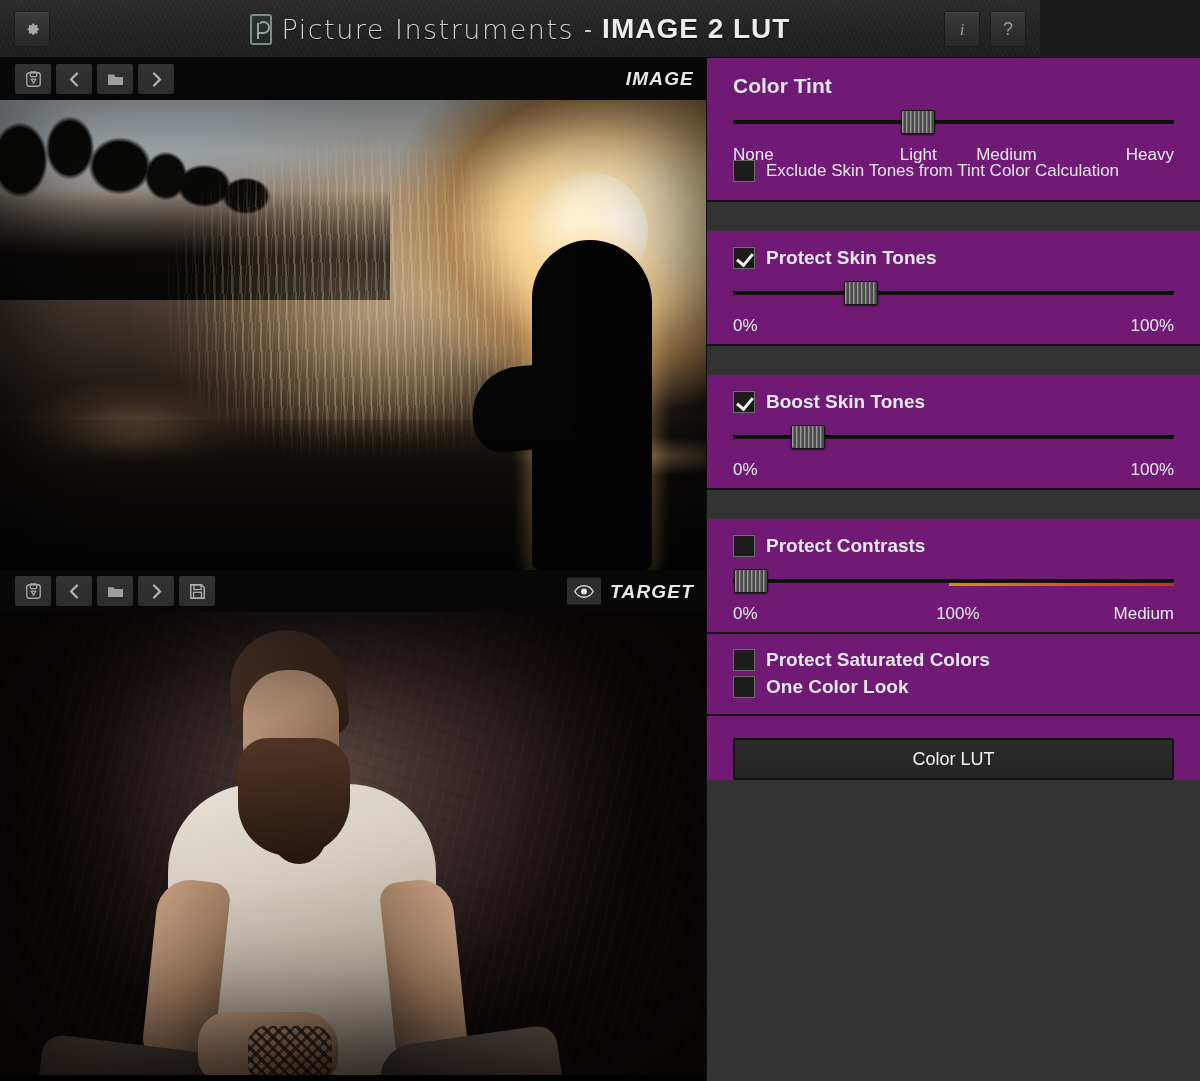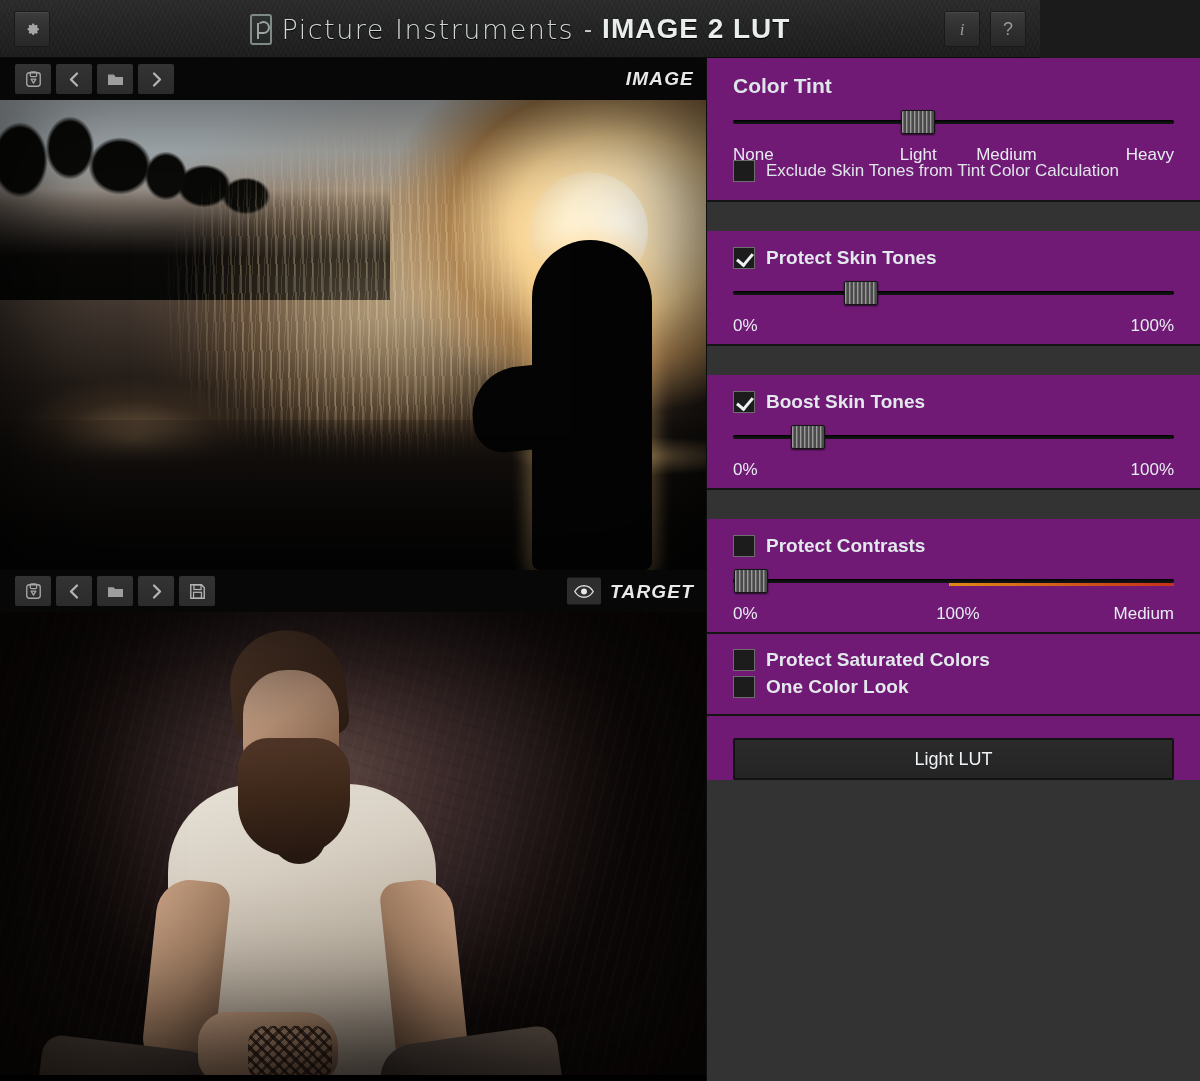--- a/index.html
+++ b/index.html
@@ -538,16 +538,16 @@
         <span class="checkbox"></span>
         <span class="chk-label">Protect Saturated Colors</span>
       </div>
       <div class="chk-row" style="padding-top:4px">
         <span class="checkbox"></span>
         <span class="chk-label">One Color Look</span>
       </div>
     </div>
 
     <div class="section footer">
-      <div class="export-btn">Light LUT</div>
+      <div class="export-btn">Color LUT</div>
     </div>
   </div>
 </div>
 
 </body></html>

